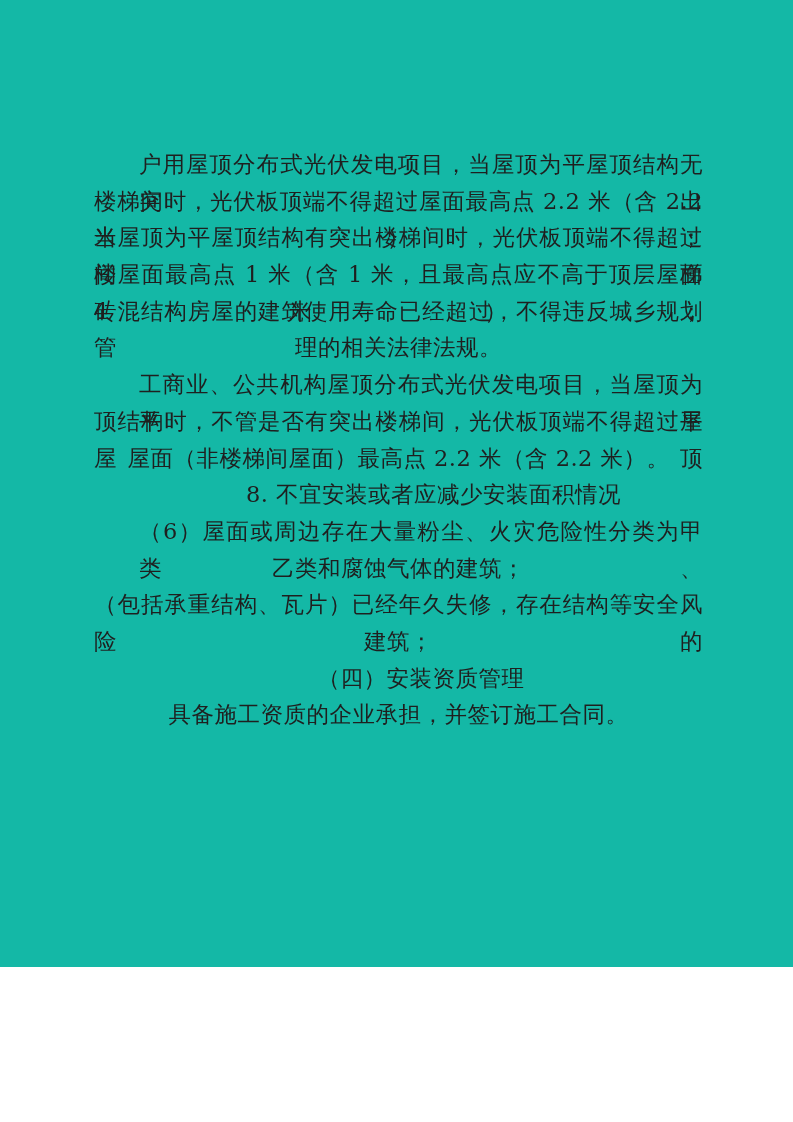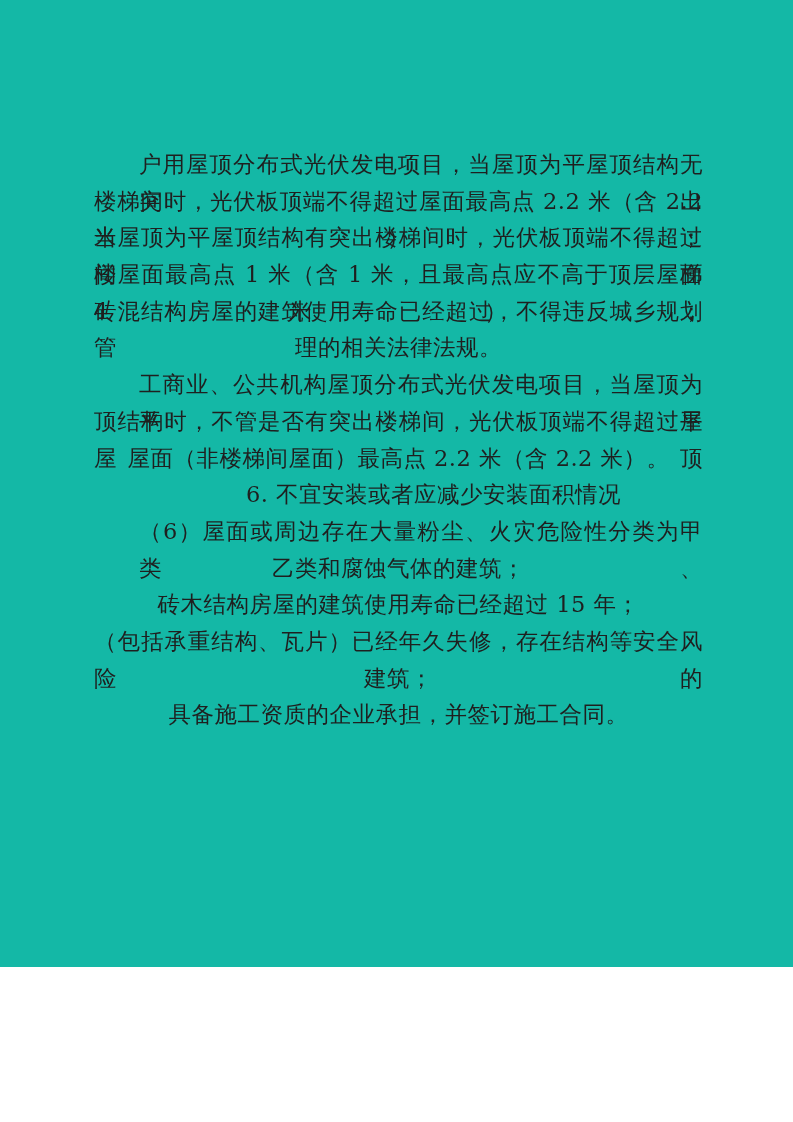--- a/index.html
+++ b/index.html
@@ -53,24 +53,24 @@
   <div class="text-block">
     <div class="line ind2 jfull">户用屋顶分布式光伏发电项目，当屋顶为平屋顶结构无突出</div>
     <div class="line jfull">楼梯间时，光伏板顶端不得超过屋面最高点 2.2 米（含 2.2 米）；</div>
     <div class="line jfull">当屋顶为平屋顶结构有突出楼梯间时，光伏板顶端不得超过楼梯</div>
     <div class="line jfull">间屋面最高点 1 米（含 1 米，且最高点应不高于顶层屋面 4 米）；</div>
     <div class="line jfull">砖混结构房屋的建筑使用寿命已经超过，不得违反城乡规划管</div>
     <div class="line">理的相关法律法规。</div>
     <div class="line ind2 jfull">工商业、公共机构屋顶分布式光伏发电项目，当屋顶为平屋</div>
     <div class="line jfull">顶结构时，不管是否有突出楼梯间，光伏板顶端不得超过平屋顶</div>
     <div class="line">屋面（非楼梯间屋面）最高点 2.2 米（含 2.2 米）。</div>
-    <div class="line ind3">6. 不宜安装或者应减少安装面积情况</div>
+    <div class="line ind3">8. 不宜安装或者应减少安装面积情况</div>
     <div class="line ind2 jfull">（6）屋面或周边存在大量粉尘、火灾危险性分类为甲类、</div>
     <div class="line">乙类和腐蚀气体的建筑；</div>
-    <div class="line">砖木结构房屋的建筑使用寿命已经超过 15 年；</div>
     <div class="line jfull">（包括承重结构、瓦片）已经年久失修，存在结构等安全风险的</div>
     <div class="line">建筑；</div>
+    <div class="line ind2">（四）安装资质管理</div>
     <div class="line">具备施工资质的企业承担，并签订施工合同。</div>
   </div>
 
   <div class="page-number">— 5 —</div>
 
 </div>
 
 </body></html>

